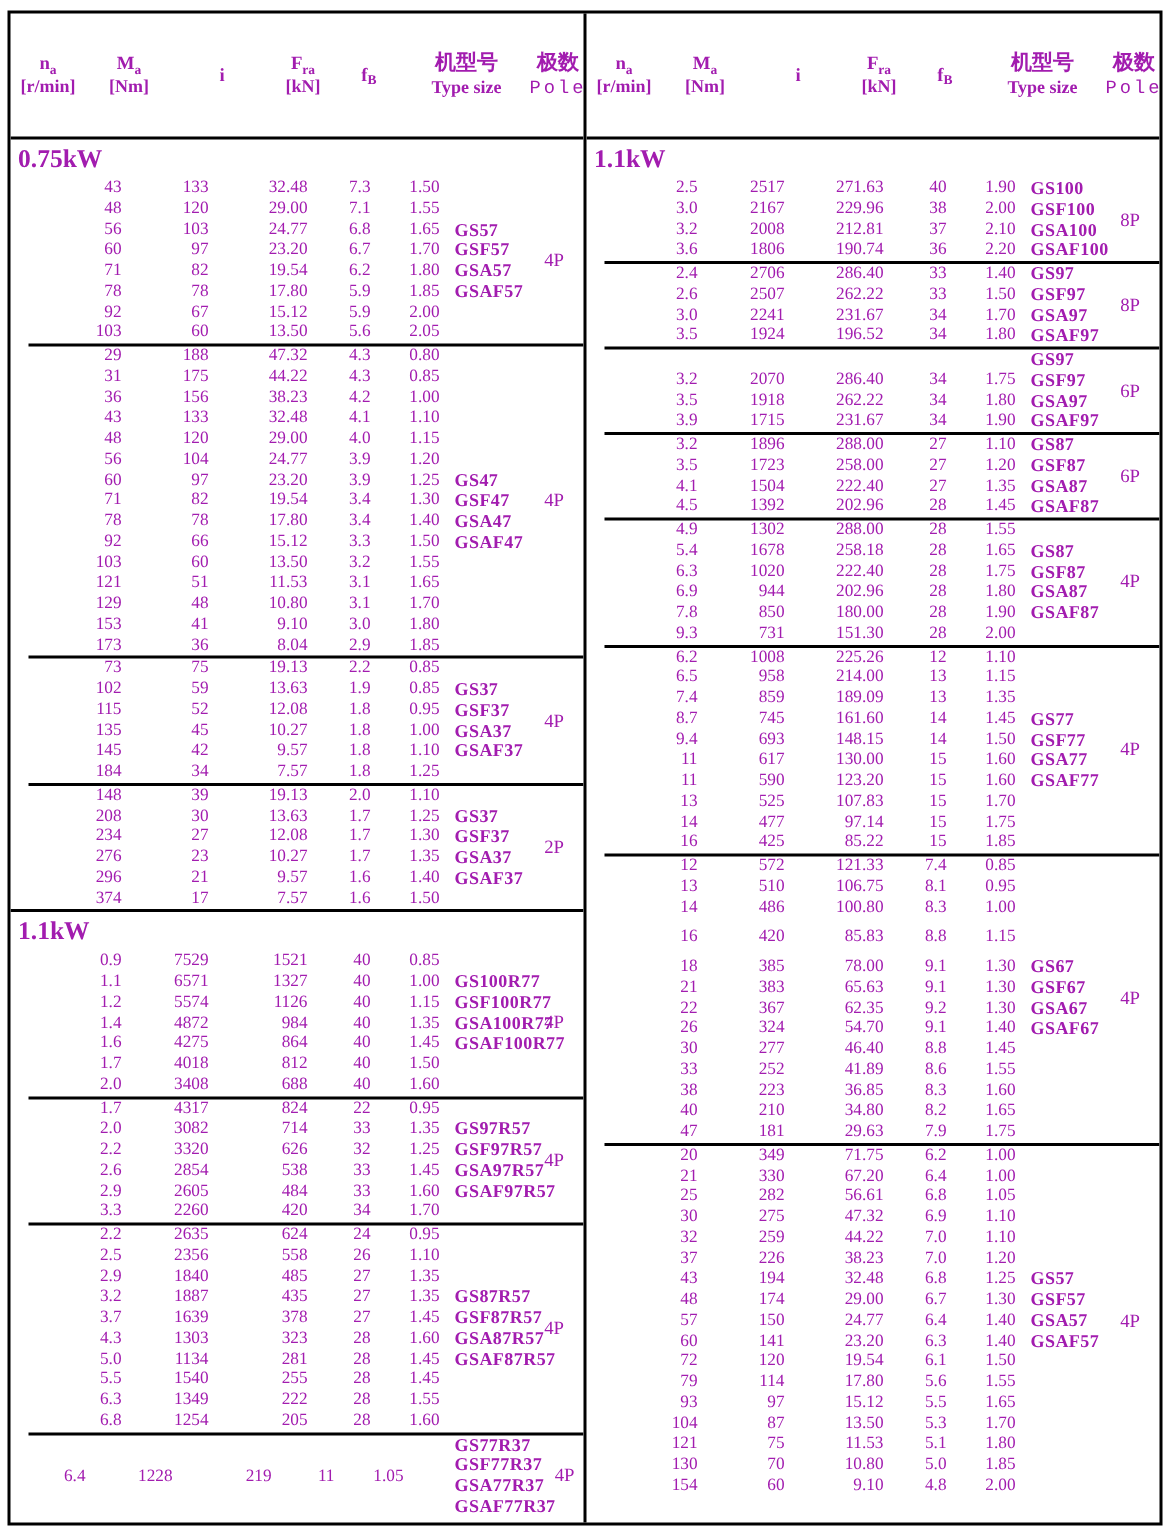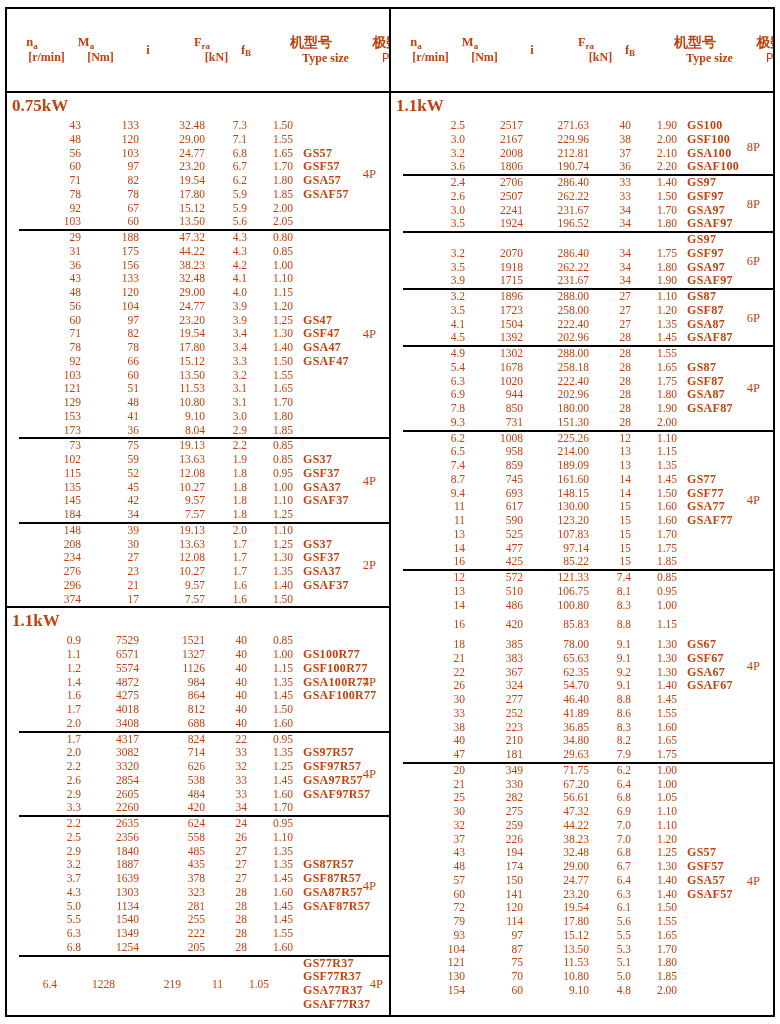--- a/index.html
+++ b/index.html
@@ -1,34 +1,34 @@
 <!DOCTYPE html>
 <html><head>
 <meta charset="utf-8">
 <style>
   html,body{margin:0;padding:0;background:#fff;}
   .canvas{width:780px;height:1024px;position:relative;background:#fff;overflow:hidden;}
   .sheet{
     position:absolute;left:5px;top:7px;width:770px;height:1010px;
     box-sizing:border-box;border:2px solid #000;display:flex;
-    font-family:"Liberation Serif",serif;color:#c2410c;background:#fff;
+    font-family:"Liberation Serif",serif;color:#a21caf;background:#fff;
   }
   .panel{flex:1 1 0;min-width:0;overflow:hidden;}
   .vdivider{width:2px;background:#000;flex:0 0 auto;}
 
   
   .colheader{
     height:84px;box-sizing:border-box;border-bottom:2px solid #000;
     display:grid;grid-template-columns:50px 58px 66px 42px 46px 84px 1fr;
     align-items:stretch;
   }
   .hc{display:flex;flex-direction:column;align-items:center;justify-content:center;
       font-weight:bold;font-size:12.5px;line-height:1.3;}
   .hsub{font-size:9px;position:relative;top:2.5px;font-weight:bold;}
-  .hunit{font-size:12px;font-weight:bold;padding-left:29px;}
+  .hunit{font-size:12px;font-weight:bold;}
   .hc-type .hmain,.hc-pole .hmain{font-size:14px;font-family:"DejaVu Sans",sans-serif;text-align:right;}
   .hunit-pole{font-family:Liberation Mono, monospace;font-weight:normal;
       font-size:12.5px;letter-spacing:2px;}
 
   
   .section + .section{border-top:2px solid #000;}
   .sec-title{font-size:17px;font-weight:bold;height:26px;line-height:26px;padding-left:5px;}
   .block{position:relative;padding-left:24px;}
   .bsep{height:2px;background:#000;margin-left:12px;}
   .gap{height:6px;}

